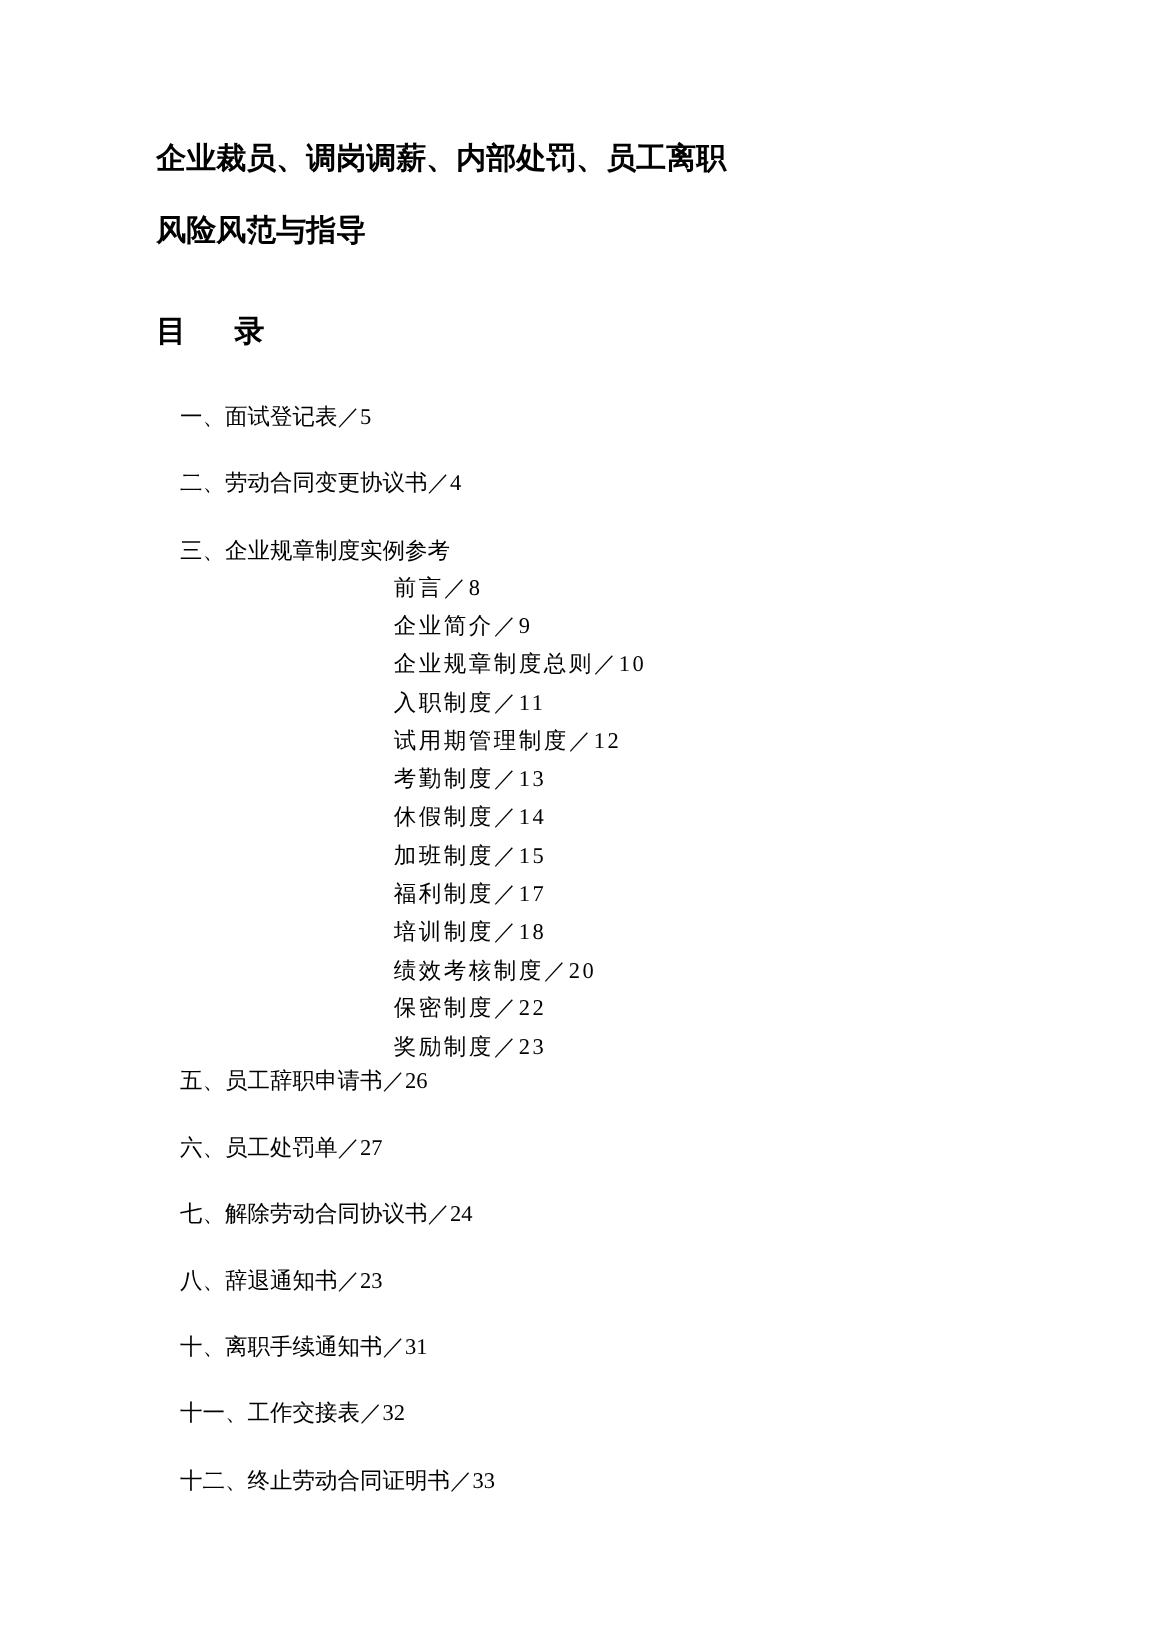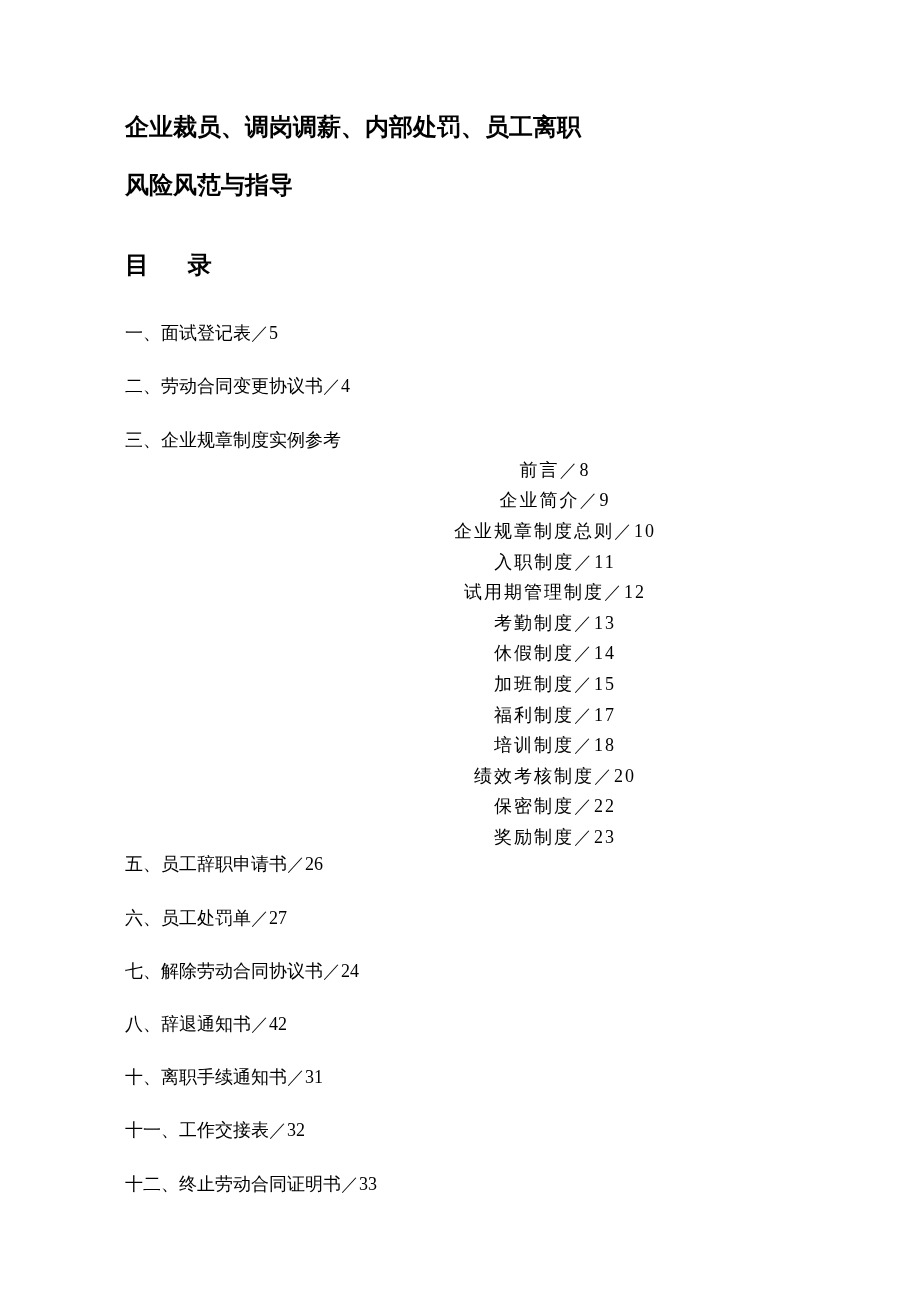--- a/index.html
+++ b/index.html
@@ -32,32 +32,32 @@
       letter-spacing: 16px;
       margin-bottom: 28px;
       margin-top: 48px;
     }
     .toc-body {
       font-size: 18px;
       line-height: 1.4;
     }
     .toc-entry {
       margin-bottom: 28px;
+      margin-left: 19px;
     }
     .toc-entry.has-sub {
       margin-bottom: 2px;
     }
     .sub-list {
       margin-left: 190px;
       margin-bottom: 0;
     }
     .sub-item {
       line-height: 1.7;
       letter-spacing: 2px;
-      text-align: center;
     }
   </style>
 </head>
 <body>
 
 <div class="page">
 
   <div class="title-block">
     <div class="title-line">企业裁员、调岗调薪、内部处罚、员工离职</div>
     <div class="title-line">风险风范与指导</div>
@@ -82,20 +82,20 @@
       <div class="sub-item">福利制度／17</div>
       <div class="sub-item">培训制度／18</div>
       <div class="sub-item">绩效考核制度／20</div>
       <div class="sub-item">保密制度／22</div>
       <div class="sub-item">奖励制度／23</div>
     </div>
 
     <div class="toc-entry">五、员工辞职申请书／26</div>
     <div class="toc-entry">六、员工处罚单／27</div>
     <div class="toc-entry">七、解除劳动合同协议书／24</div>
-    <div class="toc-entry">八、辞退通知书／42</div>
+    <div class="toc-entry">八、辞退通知书／23</div>
     <div class="toc-entry">十、离职手续通知书／31</div>
     <div class="toc-entry">十一、工作交接表／32</div>
     <div class="toc-entry">十二、终止劳动合同证明书／33</div>
 
   </div>
 
 </div>
 
 </body></html>

